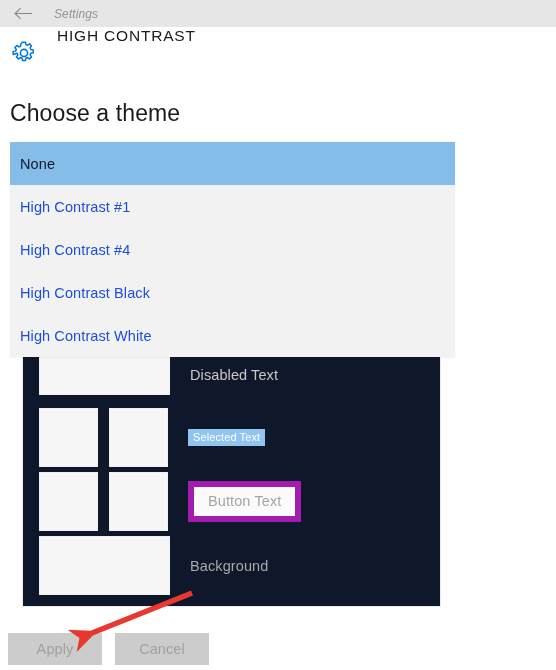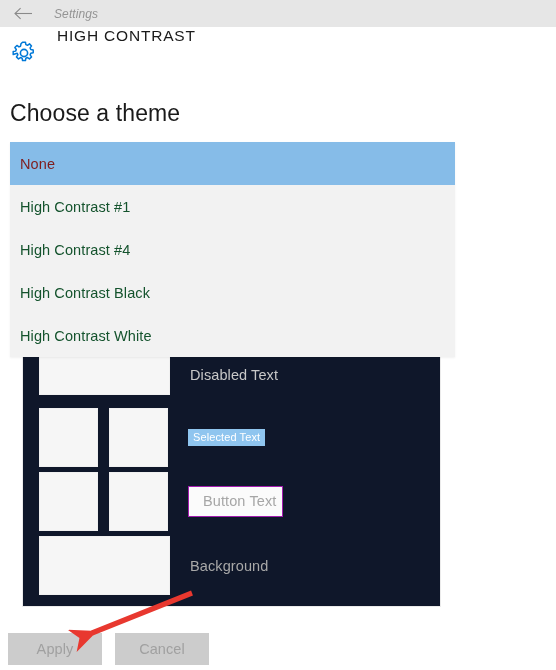--- a/index.html
+++ b/index.html
@@ -89,27 +89,27 @@
     background: #f2f2f2;
     z-index: 20;
     box-shadow: 0 1px 2px rgba(0,0,0,0.06);
   }
   .dropdown-item {
     height: 43px;
     display: flex;
     align-items: center;
     padding-left: 10px;
     font-size: 14.5px;
-    color: #14532d;
+    color: #1d4ed8;
     box-sizing: border-box;
     letter-spacing: 0.1px;
   }
   .dropdown-item.selected {
     background: #86bce8;
-    color: #7f1d1d;
+    color: #0f172a;
   }
 
   
   .preview-panel {
     position: absolute;
     left: 22px;
     top: 336px;
     width: 419px;
     height: 271px;
     border: 1px solid #ebebeb;
@@ -141,25 +141,25 @@
     letter-spacing: 0.1px;
   }
   .label-selected {
     background: #8fc5ef;
     color: #ffffff;
     padding: 2px 5px 3px 5px;
     font-size: 11px;
     letter-spacing: 0.1px;
   }
   .label-button {
-    border: 1px solid #a21caf;
+    border: 6px solid #a21caf;
     background: #fbfbfb;
     color: #a6a6a6;
     font-size: 14.5px;
-    padding: 6px 6px 7px 14px;
+    padding: 6px 14px 7px 14px;
     letter-spacing: 0.1px;
   }
   .label-background {
     font-size: 14.5px;
     color: #a8a8a8;
     letter-spacing: 0.1px;
   }
 
   
   #row-disabled   { left: 16px; top: 17px; }

